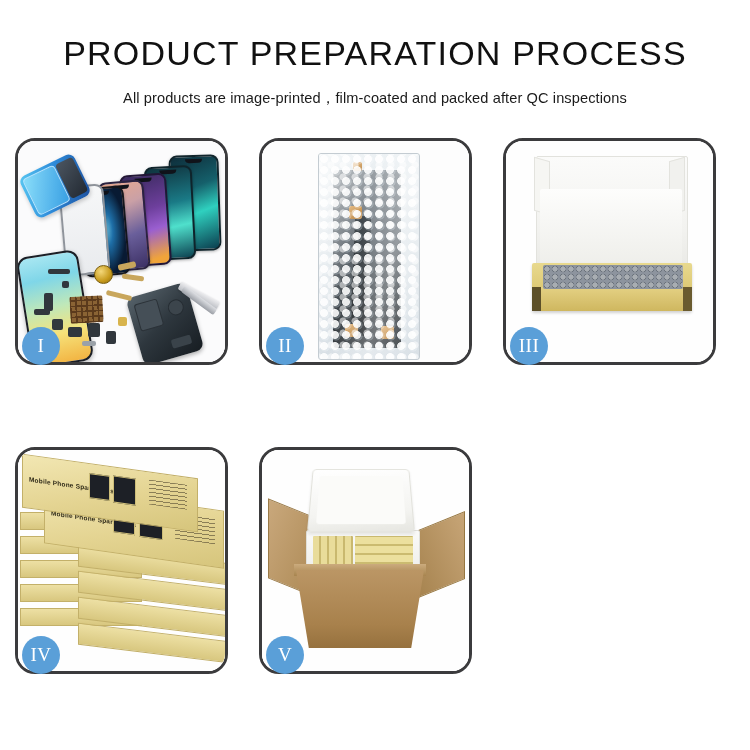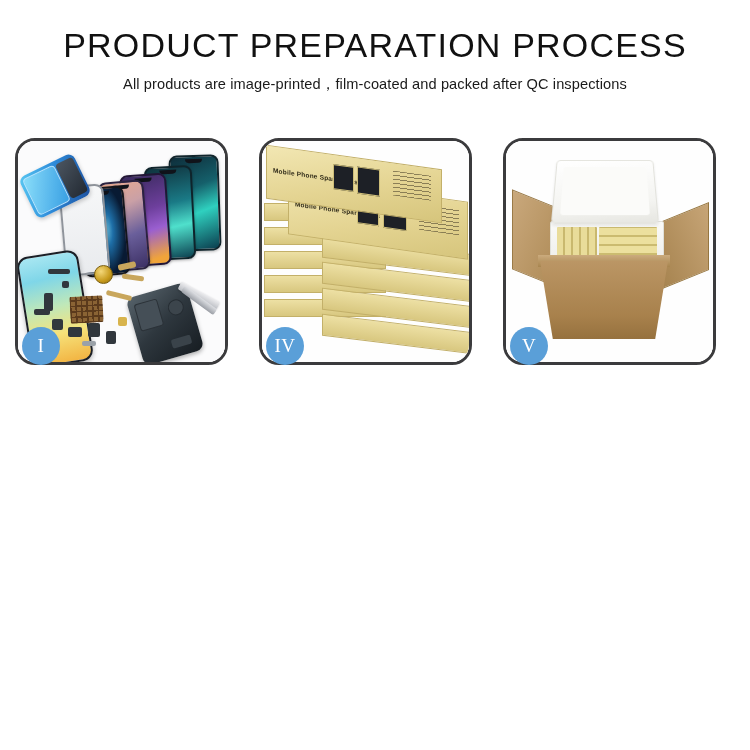--- a/index.html
+++ b/index.html
@@ -17,21 +17,21 @@
 
   
   .header {
     position: absolute;
     left: 0;
     top: 0;
     width: 750px;
     text-align: center;
   }
   .page-title {
-    margin: 0;
+    margin: 8px;
     padding-top: 28px;
     font-size: 34px;
     font-weight: 400;
     letter-spacing: 1.2px;
     color: #111111;
     font-family: "Liberation Sans", sans-serif;
     line-height: 1;
   }
   .page-subtitle {
     margin: 2px;
@@ -444,21 +444,54 @@
       <span class="pt" style="left:70px; top:182px; width:12px; height:14px;"></span>
       <span class="pt white" style="left:18px; top:190px; width:8px; height:15px;"></span>
       <span class="pt" style="left:88px; top:190px; width:10px; height:13px;"></span>
       <span class="pt light" style="left:64px; top:200px; width:14px; height:5px;"></span>
       <span class="pt gold" style="left:100px; top:176px; width:9px; height:9px;"></span>
       <span class="pt" style="left:44px; top:140px; width:7px; height:7px;"></span>
     </div>
     <div class="badge">I</div>
   </div>
 
-
+  <div class="panel">
+    <div class="panel-inner">
+      <div class="p2-bg"></div>
+      <div class="bag">
+        <span class="bag-inner-dark"></span>
+        <span class="bag-cable"></span>
+        <span class="bag-conn" style="left:30px; top:52px;"></span>
+        <span class="bag-conn" style="left:26px; top:170px;"></span>
+        <span class="bag-conn" style="left:62px; top:172px;"></span>
+        <span class="bag-conn" style="left:34px; top:8px; width:9px; height:9px;"></span>
+        <span class="bubbles"></span>
+        <span class="bubbles2"></span>
+        <span class="bag-sheen"></span>
+      </div>
+    </div>
+    <div class="badge">II</div>
+  </div>
+
+  <div class="panel">
+    <div class="panel-inner">
+      <div class="p3-bg"></div>
+      <div class="b3-lidback"></div>
+      <div class="b3-lidL"></div>
+      <div class="b3-lidR"></div>
+      <div class="b3-foam"></div>
+      <div class="b3-tray">
+        <span class="b3-tray-front"></span>
+        <span class="b3-tray-edgeL"></span>
+        <span class="b3-tray-edgeR"></span>
+      </div>
+      <div class="b3-items"></div>
+    </div>
+    <div class="badge">III</div>
+  </div>
 
   <div class="panel">
     <div class="panel-inner">
       <div class="p4-bg"></div>
       <div class="stack">
 
         <div class="sbox" style="left:2px; top:62px; width:120px; height:16px;"></div>
         <div class="sbox" style="left:2px; top:86px; width:120px; height:16px;"></div>
         <div class="sbox" style="left:2px; top:110px; width:120px; height:16px;"></div>
         <div class="sbox" style="left:2px; top:134px; width:120px; height:16px;"></div>

